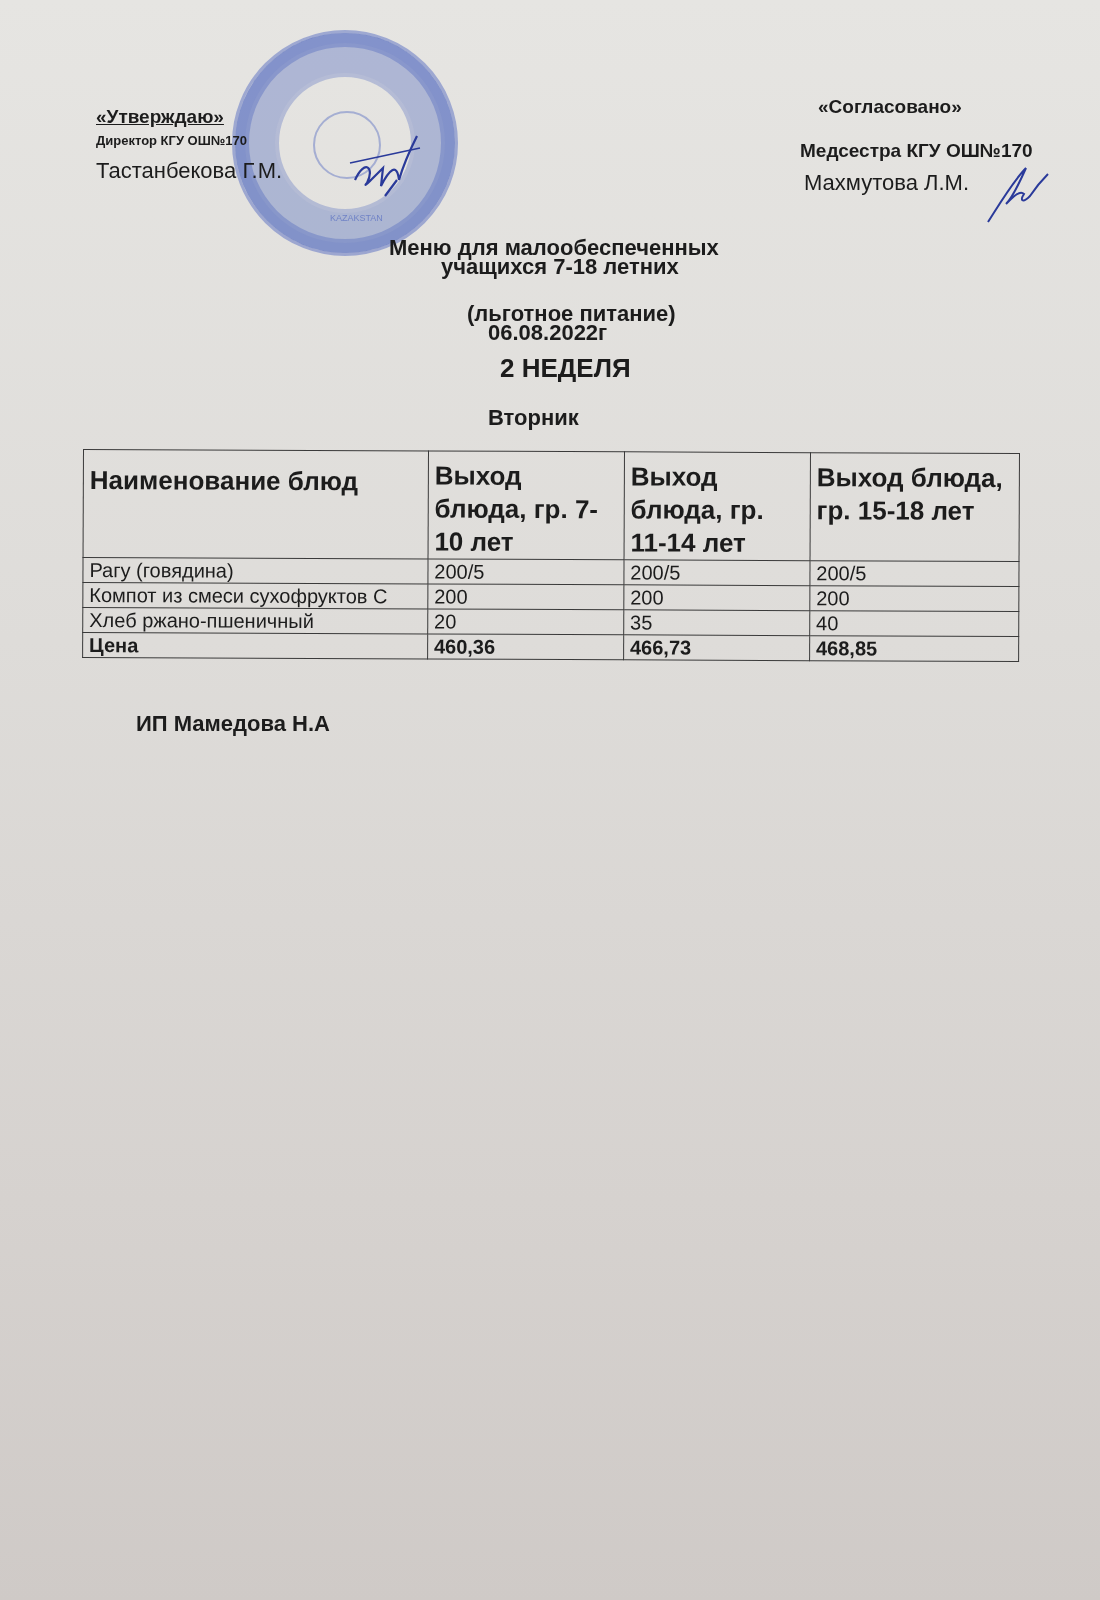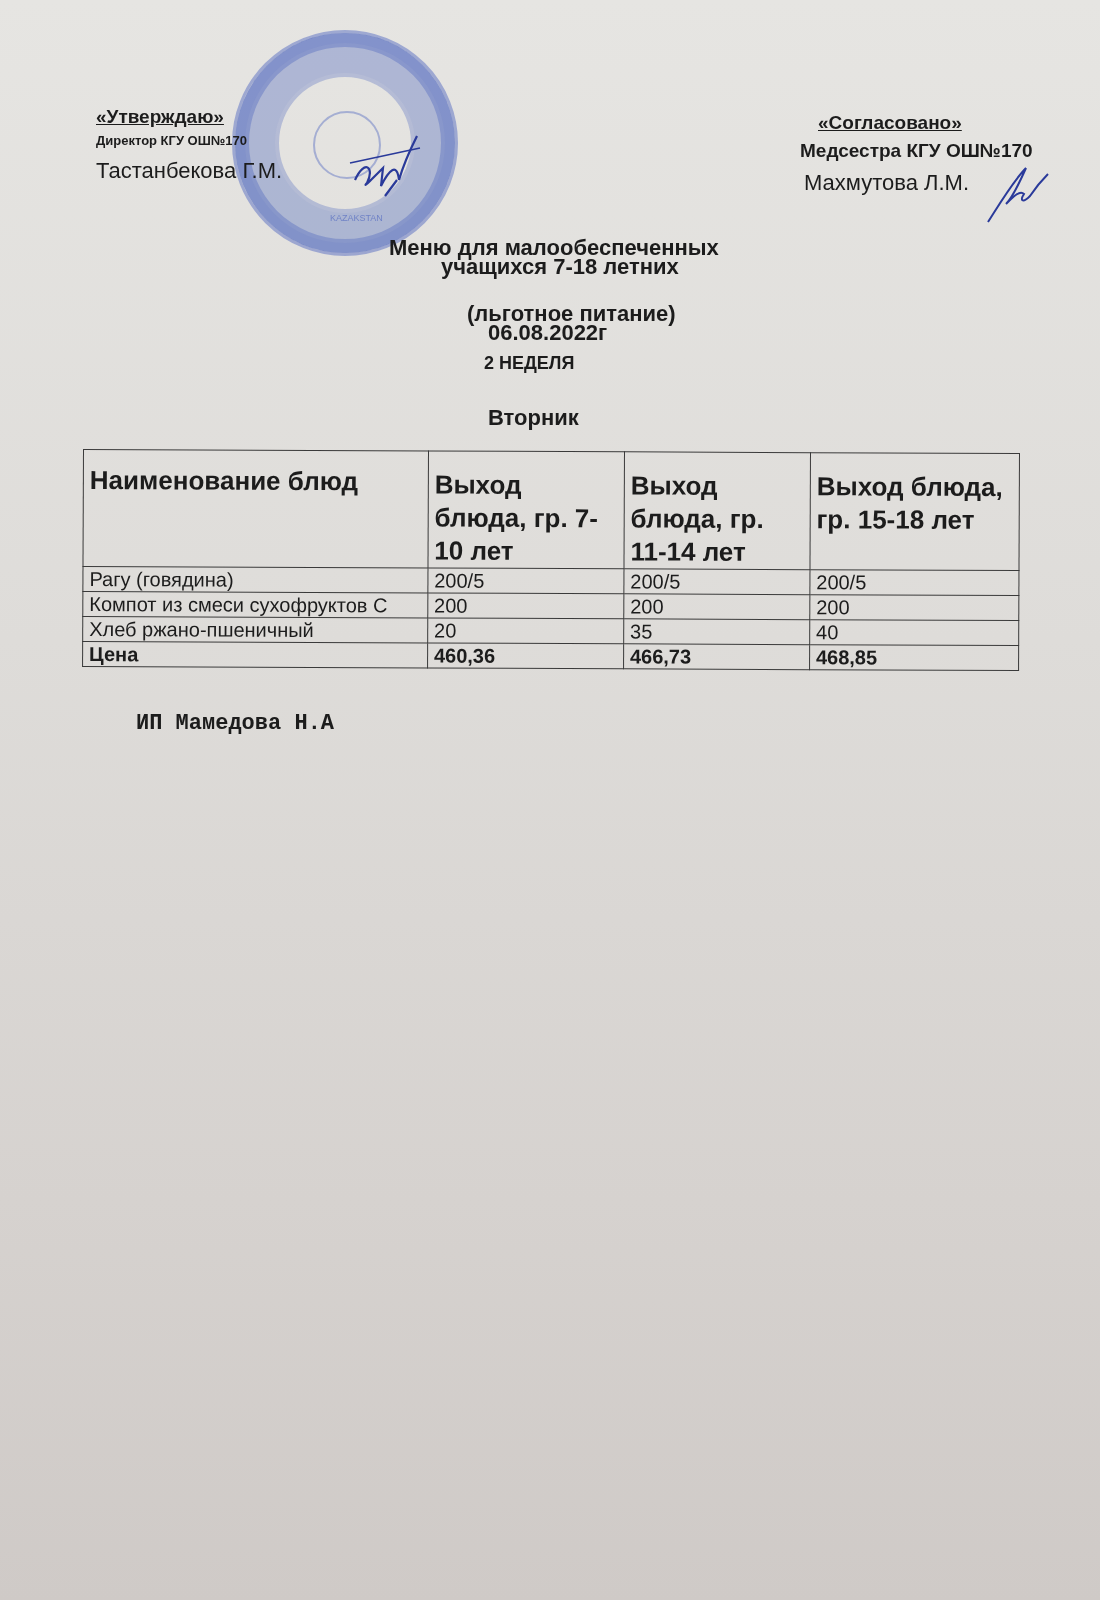--- a/index.html
+++ b/index.html
@@ -23,21 +23,21 @@
     position:absolute; left:95px; top:180px; font-size:9px; color:rgba(70,95,190,0.6); font-weight:normal;
   }
   .sig { position:absolute; }
   table.menu {
     position:absolute; left:83px; top:449px; width:937px;
     border-collapse:collapse; transform:rotate(0.25deg); transform-origin:left top;
   }
   table.menu td, table.menu th {
     border:1.5px solid #3a3a3a; padding:0 6px; text-align:left; vertical-align:top;
   }
-  table.menu th { font-size:26px; font-weight:bold; line-height:33px; padding-top:17px; }
+  table.menu th { font-size:26px; font-weight:bold; line-height:33px; padding-top:8px; }
   table.menu th.first { vertical-align:top; padding-top:14px; }
   table.menu td { font-size:20px; line-height:24px; height:24px; }
   table.menu tr.price td { font-weight:bold; }
 </style>
 </head>
 <body>
 
 <div class="stamp">
   <div class="stamp-inner"></div>
   <div class="stamp-text">KAZAKSTAN</div>
@@ -45,33 +45,33 @@
 
 <div class="abs bold" style="left:96px; top:106px; font-size:19px;text-decoration:underline;">«Утверждаю»</div>
 <div class="abs bold" style="left:96px; top:133px; font-size:13px;">Директор КГУ ОШ№170</div>
 <div class="abs" style="left:96px; top:158px; font-size:22px;">Тастанбекова Г.М.</div>
 
 <svg class="sig" style="left:345px; top:128px;" width="80" height="70">
   <path d="M10 52 C 20 30, 30 40, 22 55 C 16 62, 30 48, 38 40 L 36 58 C 44 42, 52 34, 54 52 C 58 38, 66 20, 72 8 M 52 52 L 40 68" stroke="#2a3a9a" stroke-width="2.2" fill="none"></path>
   <path d="M5 35 L 75 20" stroke="#2a3a9a" stroke-width="1.5" fill="none"></path>
 </svg>
 
-<div class="abs bold" style="left:818px; top:112px; font-size:19px;text-decoration:underline;">«Согласовано»</div>
+<div class="abs bold" style="left:818px; top:96px; font-size:19px;">«Согласовано»</div>
 <div class="abs bold" style="left:800px; top:140px; font-size:19px; white-space:nowrap; width:270px; overflow:hidden;">Медсестра КГУ ОШ№170</div>
 <div class="abs" style="left:804px; top:170px; font-size:22px;">Махмутова Л.М.</div>
 
 <svg class="sig" style="left:980px; top:160px;" width="80" height="70">
   <path d="M8 62 C 22 40, 34 20, 46 8 C 38 26, 30 40, 26 44 C 34 36, 40 30, 44 34 C 40 40, 42 44, 50 36 C 54 30, 60 22, 68 14" stroke="#2a3a9a" stroke-width="2" fill="none"></path>
 </svg>
 
 <div class="abs bold" style="left:389px; top:235px; font-size:22px;">Меню для малообеспеченных</div>
 <div class="abs bold" style="left:441px; top:254px; font-size:22px;text-align:center;">учащихся 7-18 летних</div>
 <div class="abs bold" style="left:467px; top:287px; font-size:22px;margin-top:14px;">(льготное питание)</div>
 <div class="abs bold" style="left:488px; top:320px; font-size:22px;">06.08.2022г</div>
-<div class="abs bold" style="left:484px; top:353px; font-size:18px;text-align:right;">2 НЕДЕЛЯ</div>
+<div class="abs bold" style="left:500px; top:353px; font-size:26px;text-align:right;">2 НЕДЕЛЯ</div>
 <div class="abs bold" style="left:488px; top:405px; font-size:22px;">Вторник</div>
 
 <table class="menu">
   <colgroup>
     <col style="width:343px">
       <col style="width:195px">
       <col style="width:185px">
       <col style="width:208px">
   </colgroup>
   <tbody>
@@ -101,13 +101,13 @@
   </tr>
   <tr class="price">
     <td>Цена</td>
     <td>460,36</td>
     <td>466,73</td>
     <td>468,85</td>
   </tr>
 </tbody>
   </table>
 
-<div class="abs bold" style="left:136px; top:711px; font-size:22px;font-family:Liberation Mono, monospace;">ИП Мамедова Н.А</div>
+<div class="abs bold" style="left:136px; top:711px; font-size:22px;">ИП Мамедова Н.А</div>
 
 </body></html>

